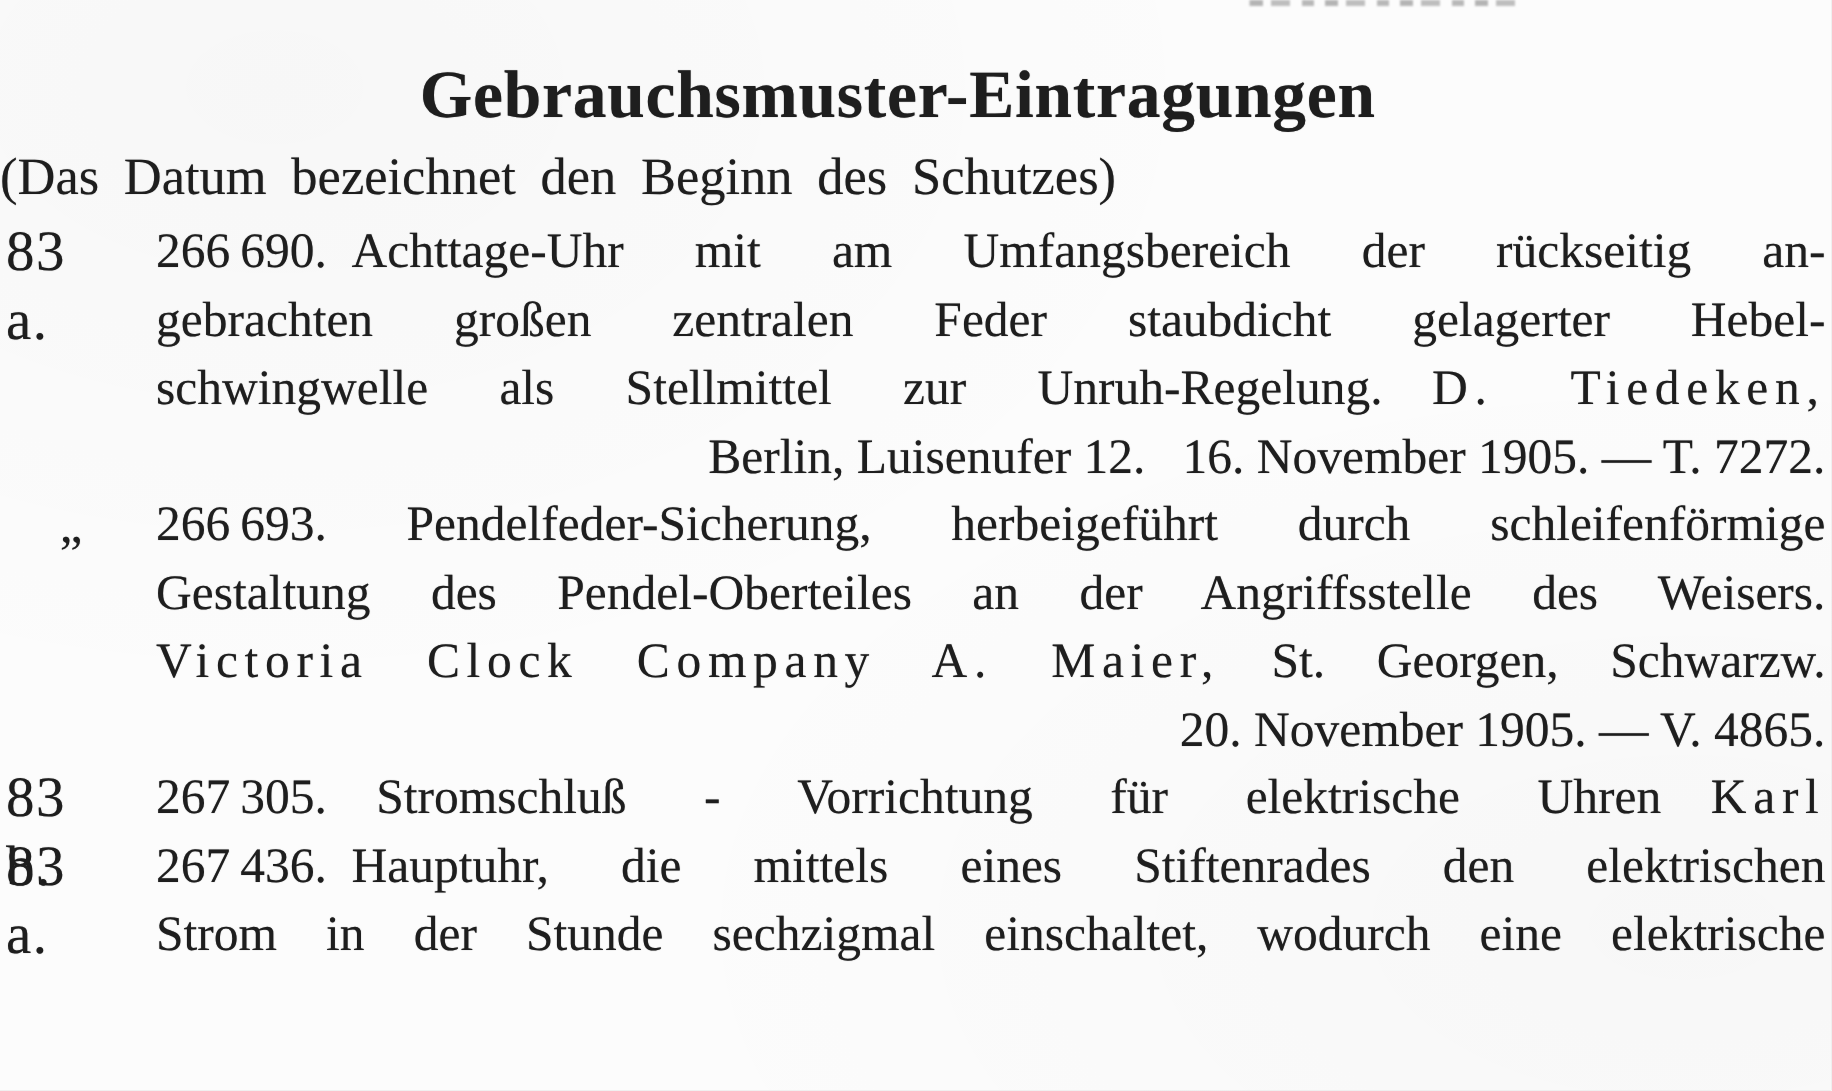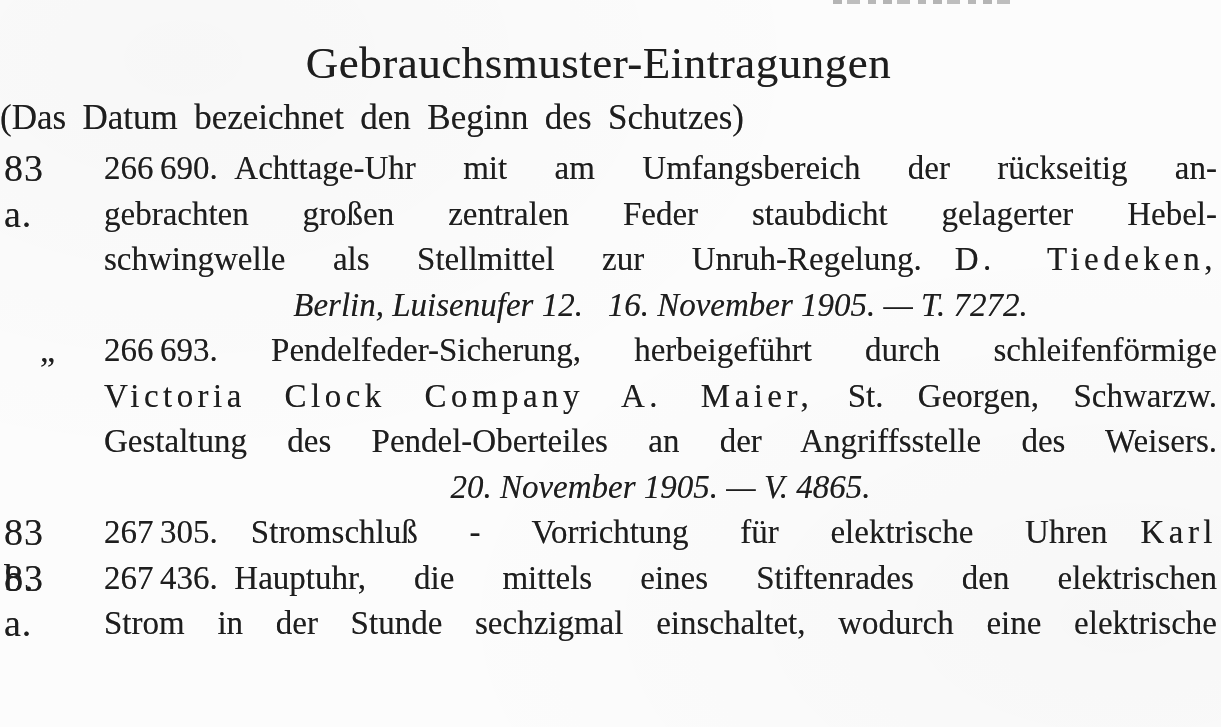--- a/index.html
+++ b/index.html
@@ -27,21 +27,21 @@
     opacity: 0.65;
     filter: blur(0.6px);
   }
   .title {
     position: absolute;
     top: 38px; left: 0; right: 24px;
     margin: 0;
     text-align: center;
     font-size: 45px;
     line-height: 1.15;
-    font-weight: normal;
+    font-weight: bold;
     letter-spacing: 0.5px;
   }
   .subtitle {
     position: absolute;
     top: 97px; left: 0; right: 24px;
     text-align: left;
     font-size: 35px;
     line-height: 1.2;
     word-spacing: 0.22em;
   }
@@ -63,21 +63,21 @@
     padding-right: 22px;
     width: 52px;
     font-size: 34px;
   }
   .txt { margin-left: 104px; margin-right: 4px; }
   .line {
     font-size: 33px;
     line-height: 45.5px;
   }
   .line.j { text-align: justify; text-align-last: justify; }
-  .line.l { text-align: center; font-style: italic; }
+  .line.l { text-align: right; }
   .sp { letter-spacing: 0.135em; margin-top: 26px; }
 </style>
 </head>
 <body>
 
 <div class="page">
 
   <div class="artifact"></div>
 
   <h1 class="title">Gebrauchsmuster-Eintragungen</h1>
@@ -92,22 +92,22 @@
         <div class="line j"><span>gebrachten großen zentralen Feder staubdicht gelagerter Hebel-</span></div>
         <div class="line j"><span>schwingwelle als Stellmittel zur Unruh-Regelung. </span><span class="sp">D. Tiedeken,</span></div>
         <div class="line l"><span>Berlin, Luisenufer 12.  16. November 1905. — T. 7272.</span></div>
       </div>
     </div>
 
     <div class="entry">
       <div class="lbl ditto">„</div>
       <div class="txt">
         <div class="line j"><span>266 693. Pendelfeder-Sicherung, herbeigeführt durch schleifenförmige</span></div>
+        <div class="line j"><span>Gestaltung des Pendel-Oberteiles an der Angriffsstelle des Weisers.</span></div>
         <div class="line j"><span class="sp">Victoria Clock Company A. Maier,</span><span> St. Georgen, Schwarzw.</span></div>
-        <div class="line j"><span>Gestaltung des Pendel-Oberteiles an der Angriffsstelle des Weisers.</span></div>
         <div class="line l"><span>20. November 1905. — V. 4865.</span></div>
       </div>
     </div>
 
     <div class="entry">
       <div class="lbl">83 b.</div>
       <div class="txt">
         <div class="line j"><span>267 305. Stromschluß - Vorrichtung für elektrische Uhren </span><span class="sp">Karl</span></div>
       </div>
     </div>

